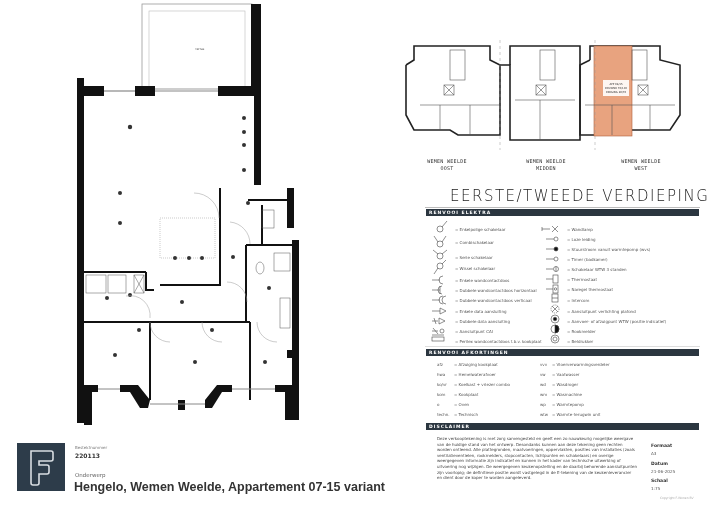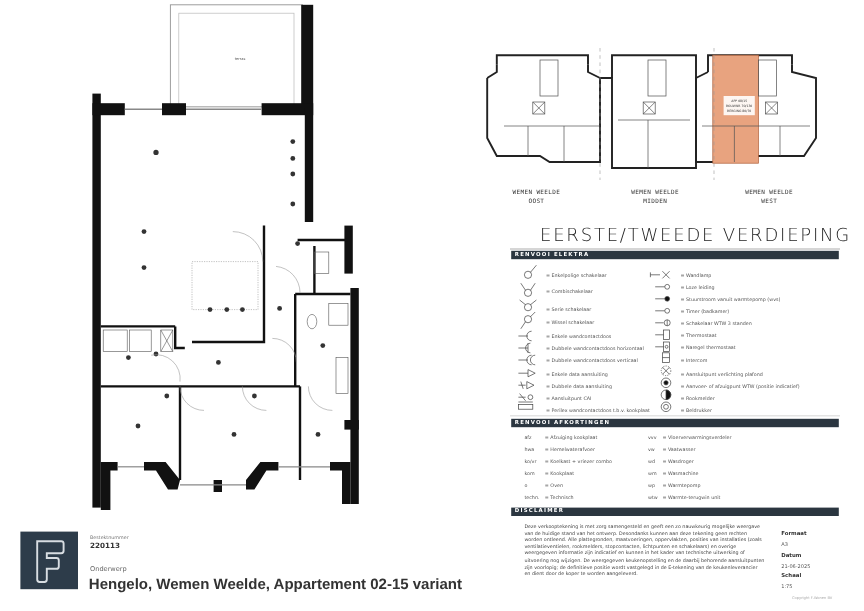--- a/index.html
+++ b/index.html
@@ -316,13 +316,13 @@
 <div class="copy">Copyright F-Wonen BV</div>
 
 <div class="logo">
   <svg width="48" height="48" viewBox="0 0 48 48">
     <path d="M14,8 L34,8 Q36,8 36,10 L36,16 Q36,18 34,18 L22,18 L22,22 L30,22 Q32,22 32,24 L32,29 Q32,31 30,31 L22,31 L22,40 Q22,42 20,42 L16,42 Q14,42 14,40 Z" fill="none" stroke="#d8dde2" stroke-width="1.6"></path>
   </svg>
 </div>
 <div class="small-lbl" style="left:75px;top:445px;">Bestektnummer</div>
 <div class="bestek">220113</div>
 <div class="onderwerp-lbl">Onderwerp</div>
-<div class="title">Hengelo, Wemen Weelde, Appartement 02-15 variant</div>
+<div class="title">Hengelo, Wemen Weelde, Appartement 07-15 variant</div>
 
 </body></html>

